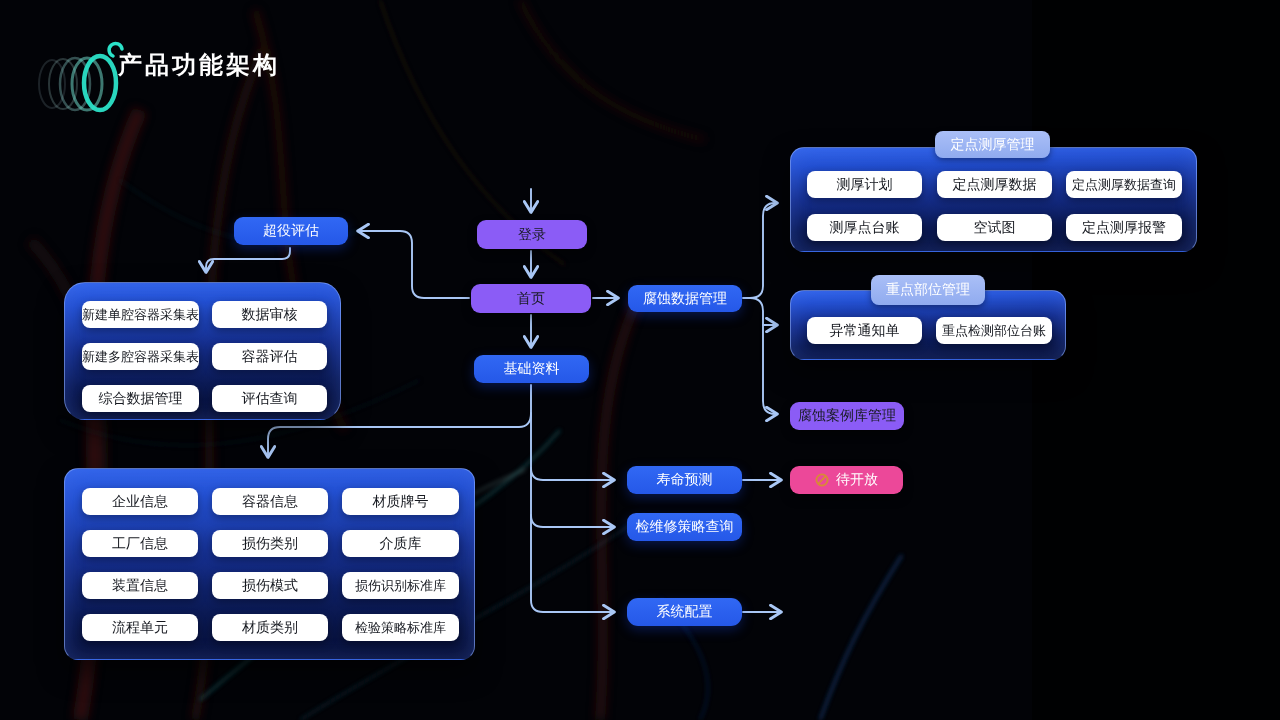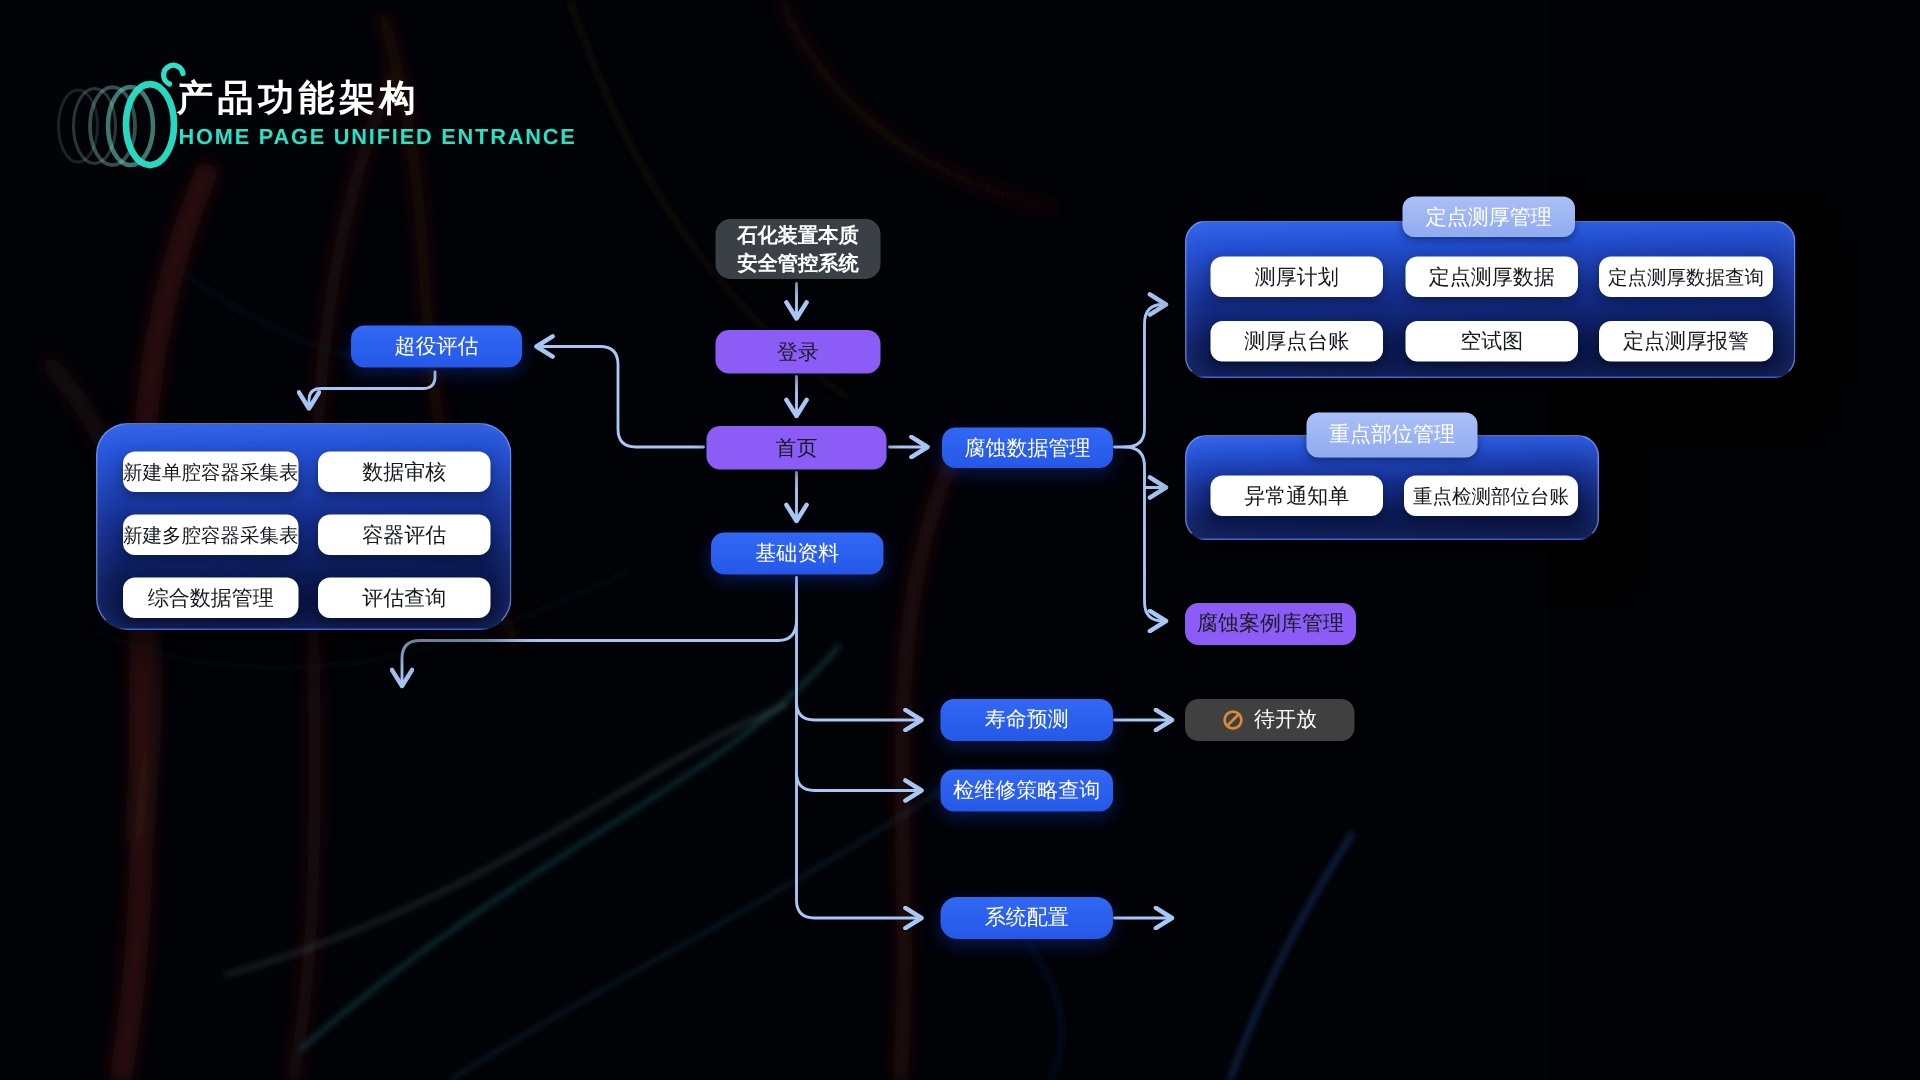--- a/index.html
+++ b/index.html
@@ -18,21 +18,21 @@
   
   .node{position:absolute;z-index:3;display:flex;align-items:center;justify-content:center;
         font-size:14px;border-radius:9px;box-sizing:border-box;cursor:pointer;}
   .node.blue{background:linear-gradient(180deg,#3168f4,#2558e8);color:#fff;
              box-shadow:0 4px 12px rgba(20,60,200,.35);}
   .node.white{background:#8b5cf6;color:#181b22;font-weight:500;
               box-shadow:0 4px 10px rgba(0,0,0,.45);}
   .node.dark{background:#3b4046;color:#fff;font-weight:bold;border-radius:10px;
              text-align:center;line-height:19px;font-size:13.5px;
              box-shadow:0 4px 10px rgba(0,0,0,.5);}
-  .node.gray{background:#404040;color:#fff;gap:7px;box-shadow:0 4px 10px rgba(0,0,0,.5);}
+  .node.gray{background:#ec4899;color:#fff;gap:7px;box-shadow:0 4px 10px rgba(0,0,0,.5);}
 
   
   .panel{position:absolute;z-index:2;border-radius:14px;box-sizing:border-box;
          background:linear-gradient(178deg,#3063ea 0%,#2350d2 16%,#152e8d 45%,#0b1a55 72%,#070e33 100%);
          border:1px solid rgba(135,170,255,.65);border-bottom-color:rgba(90,120,210,.25);
          box-shadow:0 12px 26px rgba(0,0,0,.55), inset 0 0 20px rgba(80,120,235,.30);}
   .panel .wbox{position:absolute;background:#fff;border-radius:8px;color:#15181f;
                font-size:14px;font-weight:500;display:flex;align-items:center;
                justify-content:center;box-shadow:0 3px 8px rgba(0,0,0,.35);cursor:pointer;
                white-space:nowrap;}
@@ -77,21 +77,20 @@
 
   <svg class="logo" width="96" height="78">
     <ellipse cx="16" cy="44" rx="13" ry="24" fill="none" stroke="#7d939c" stroke-width="2" opacity="0.22"></ellipse>
     <ellipse cx="27" cy="44" rx="14" ry="25" fill="none" stroke="#83a8aa" stroke-width="2" opacity="0.3"></ellipse>
     <ellipse cx="39" cy="44" rx="15" ry="26" fill="none" stroke="#7fc2bd" stroke-width="2.5" opacity="0.4"></ellipse>
     <ellipse cx="51" cy="44" rx="15" ry="26" fill="none" stroke="#6fd8c8" stroke-width="3" opacity="0.55"></ellipse>
     <ellipse cx="64" cy="43" rx="16" ry="27" fill="none" stroke="#2be2c8" stroke-width="4.5" opacity="0.95"></ellipse>
     <path d="M77 16 A 6.5 6.5 0 1 1 86 9" fill="none" stroke="#2be2c8" stroke-width="3.5" stroke-linecap="round"></path>
   </svg>
   <div class="app-title">产品功能架构</div>
-  <div class="app-sub">HOME PAGE UNIFIED ENTRANCE</div>
 
   <svg class="wires" width="1280" height="720">
     <defs>
       <marker id="arr" viewBox="0 0 12 12" refX="9" refY="6" markerWidth="8.5" markerHeight="8.5" orient="auto-start-reverse">
         <path d="M2 1 L10 6 L2 11" fill="none" stroke="#a9c7f5" stroke-width="2.2" stroke-linecap="round" stroke-linejoin="round"></path>
       </marker>
     </defs>
     <g fill="none" stroke="#a9c7f5" stroke-width="1.9" stroke-linecap="round">
       <path d="M531 189 L531 211" marker-end="url(#arr)"></path>
       <path d="M531 251 L531 276" marker-end="url(#arr)"></path>
@@ -104,26 +103,20 @@
       <path d="M531 468 Q531 480 543 480 H613" marker-end="url(#arr)"></path>
       <path d="M531 515 Q531 527 543 527 H613" marker-end="url(#arr)"></path>
       <path d="M743 298 H750 Q763 298 763 286 V216 Q763 203 775 203 H776" marker-end="url(#arr)"></path>
       <path d="M750 298 Q763 298 763 311 V401 Q763 414 775 414 H776" marker-end="url(#arr)"></path>
       <path d="M763 325 H776" marker-end="url(#arr)"></path>
       <path d="M743 480 H780" marker-end="url(#arr)"></path>
       <path d="M743 612 H780" marker-end="url(#arr)"></path>
     </g>
   </svg>
 
-  <div class="node dark" style="left:477px;top:146px;width:110px;height:40px;">
-    <div>
-      <div>石化装置本质</div>
-      <div>安全管控系统</div>
-    </div>
-  </div>
 
   <div class="node white" style="left:477px;top:220px;width:110px;height:29px;">登录</div>
   <div class="node white" style="left:471px;top:284px;width:120px;height:29px;">首页</div>
   <div class="node blue" style="left:234px;top:217px;width:114px;height:28px;">超役评估</div>
   <div class="node blue" style="left:474px;top:355px;width:115px;height:28px;">基础资料</div>
   <div class="node blue" style="left:628px;top:285px;width:114px;height:27px;">腐蚀数据管理</div>
   <div class="node blue" style="left:627px;top:466px;width:115px;height:28px;">寿命预测</div>
   <div class="node blue" style="left:627px;top:513px;width:115px;height:28px;">检维修策略查询</div>
   <div class="node blue" style="left:627px;top:598px;width:115px;height:28px;border-radius:11px;">系统配置</div>
   <div class="node white" style="left:790px;top:402px;width:114px;height:28px;">腐蚀案例库管理</div>
@@ -138,20 +131,34 @@
 
   <div class="panel" style="left:64px;top:282px;width:277px;height:138px;border-radius:21px;">
     <div class="wbox" style="left:17px;top:18px;width:117px;height:27px;font-size:13px;">新建单腔容器采集表</div>
     <div class="wbox" style="left:147px;top:18px;width:115px;height:27px;">数据审核</div>
     <div class="wbox" style="left:17px;top:60px;width:117px;height:27px;font-size:13px;">新建多腔容器采集表</div>
     <div class="wbox" style="left:147px;top:60px;width:115px;height:27px;">容器评估</div>
     <div class="wbox" style="left:17px;top:102px;width:117px;height:27px;">综合数据管理</div>
     <div class="wbox" style="left:147px;top:102px;width:115px;height:27px;">评估查询</div>
   </div>
 
+  <div class="panel" style="left:64px;top:468px;width:411px;height:192px;">
+    <div class="wbox" style="left:17px;top:19px;width:116px;height:27px;">企业信息</div>
+    <div class="wbox" style="left:147px;top:19px;width:116px;height:27px;">容器信息</div>
+    <div class="wbox" style="left:277px;top:19px;width:117px;height:27px;">材质牌号</div>
+    <div class="wbox" style="left:17px;top:61px;width:116px;height:27px;">工厂信息</div>
+    <div class="wbox" style="left:147px;top:61px;width:116px;height:27px;">损伤类别</div>
+    <div class="wbox" style="left:277px;top:61px;width:117px;height:27px;">介质库</div>
+    <div class="wbox" style="left:17px;top:103px;width:116px;height:27px;">装置信息</div>
+    <div class="wbox" style="left:147px;top:103px;width:116px;height:27px;">损伤模式</div>
+    <div class="wbox" style="left:277px;top:103px;width:117px;height:27px;font-size:13px;">损伤识别标准库</div>
+    <div class="wbox" style="left:17px;top:145px;width:116px;height:27px;">流程单元</div>
+    <div class="wbox" style="left:147px;top:145px;width:116px;height:27px;">材质类别</div>
+    <div class="wbox" style="left:277px;top:145px;width:117px;height:27px;font-size:13px;">检验策略标准库</div>
+  </div>
 
   <div class="tab" style="left:935px;top:131px;width:115px;height:27px;">定点测厚管理</div>
   <div class="panel" style="left:790px;top:147px;width:407px;height:105px;">
     <div class="wbox" style="left:16px;top:23px;width:115px;height:27px;">测厚计划</div>
     <div class="wbox" style="left:146px;top:23px;width:115px;height:27px;">定点测厚数据</div>
     <div class="wbox" style="left:275px;top:23px;width:116px;height:27px;font-size:13px;">定点测厚数据查询</div>
     <div class="wbox" style="left:16px;top:66px;width:115px;height:27px;">测厚点台账</div>
     <div class="wbox" style="left:146px;top:66px;width:115px;height:27px;">空试图</div>
     <div class="wbox" style="left:275px;top:66px;width:116px;height:27px;">定点测厚报警</div>
   </div>

